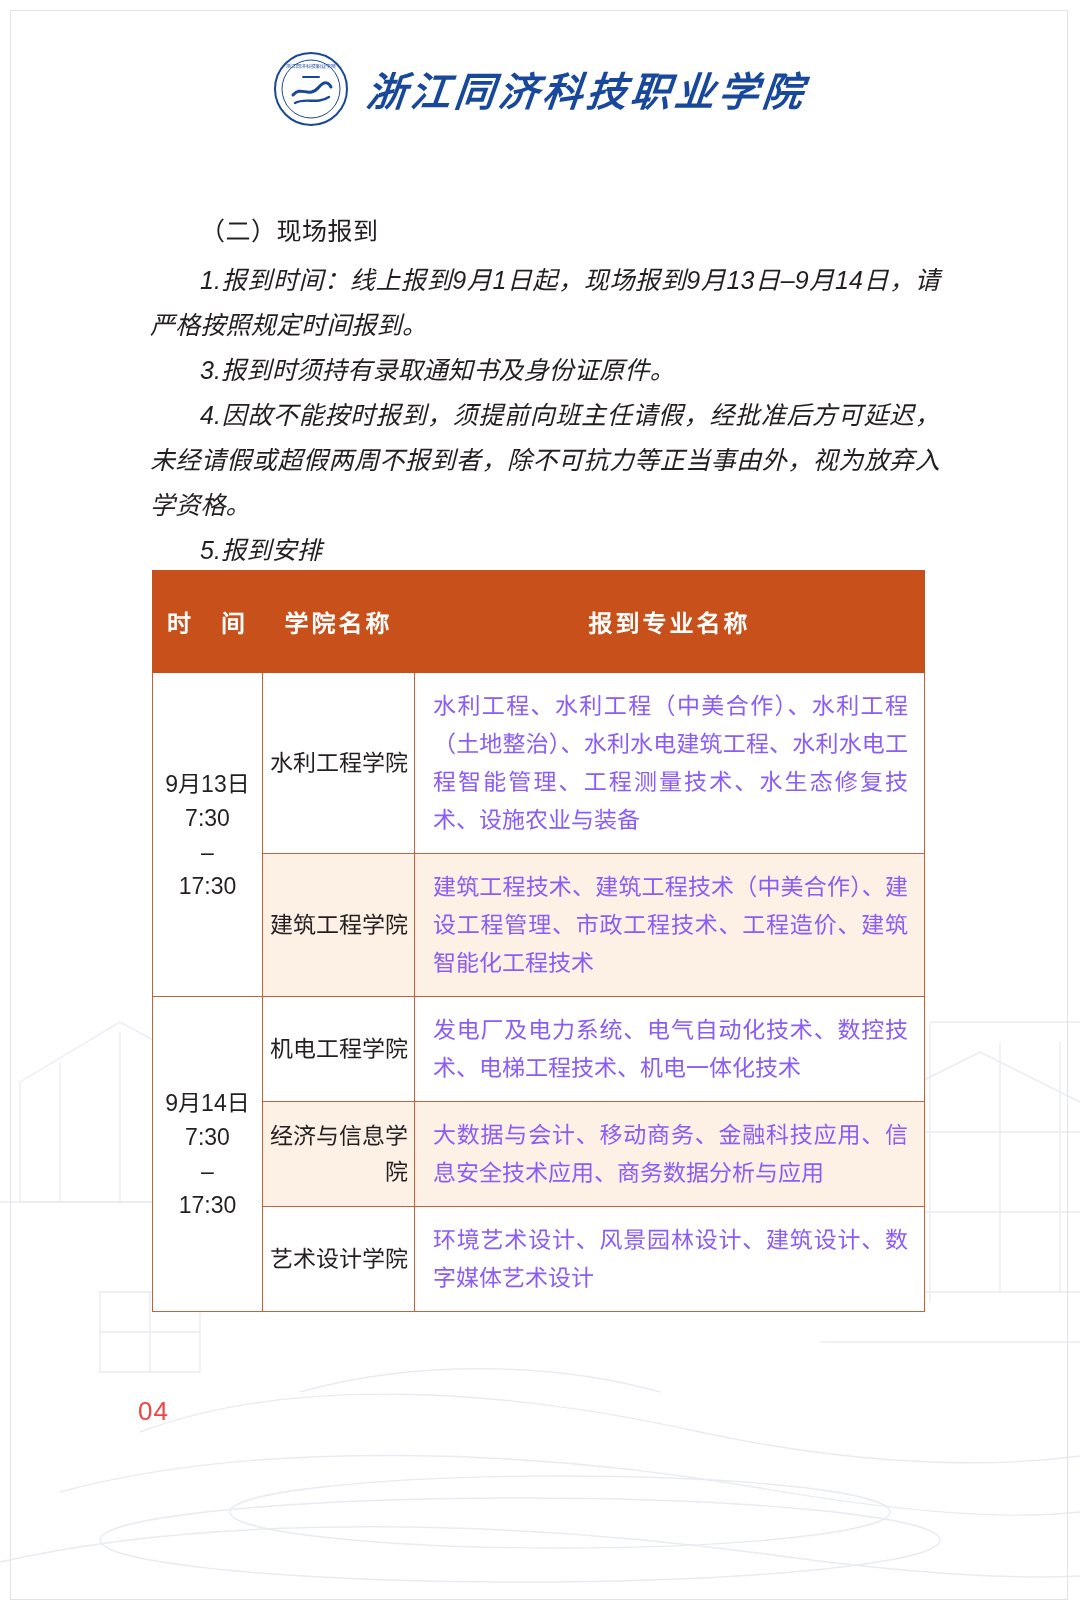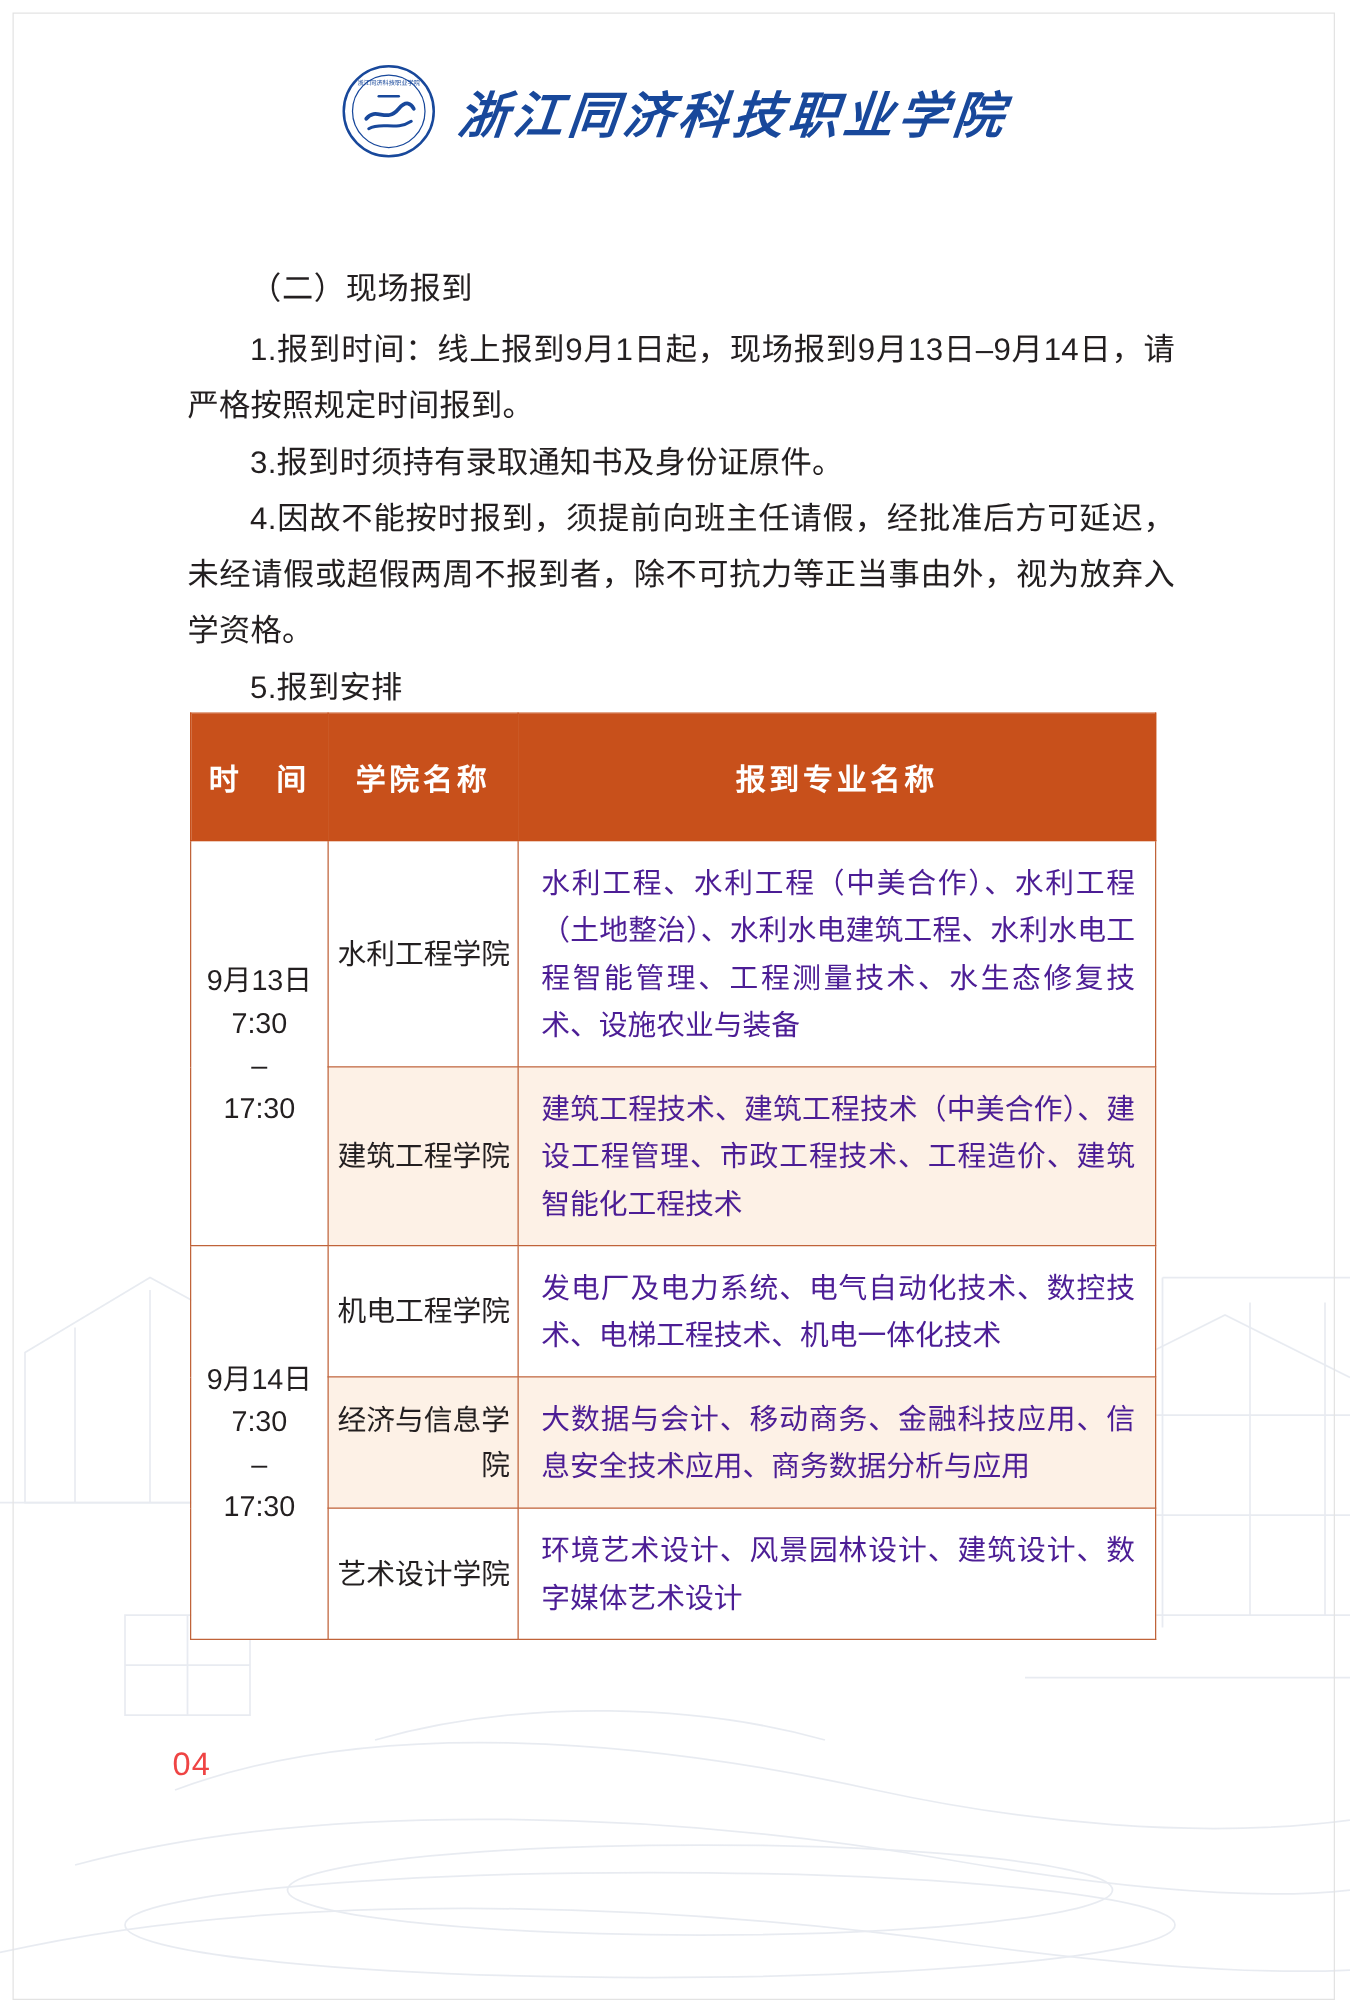--- a/index.html
+++ b/index.html
@@ -88,20 +88,21 @@
     margin: 0 0 4px 50px;
     letter-spacing: 0.5px;
   }
   .para {
     font-size: 25px;
     line-height: 45px;
     margin: 0;
     text-indent: 50px;
     letter-spacing: 0.2px;
     text-align: justify;
+    font-style: italic;
   }
 
   
   .table-wrap {
     position: absolute;
     left: 152px;
     top: 570px;
     width: 772px;
     z-index: 2;
   }
@@ -139,21 +140,21 @@
     text-align: right;
     font-size: 23px;
     line-height: 36px;
     padding: 10px 6px;
     color: #231f20;
   }
   td.cell-majors {
     font-size: 23px;
     line-height: 38px;
     padding: 14px 16px 14px 18px;
-    color: #4c1d95;
+    color: #8b5cf6;
     text-align: justify;
   }
   tr.row-white td.cell-college,
   tr.row-white td.cell-majors { background: #ffffff; }
   tr.row-tint td.cell-college,
   tr.row-tint td.cell-majors { background: #fdf1e6; }
 
   .dash { letter-spacing: 0; }
 
   

